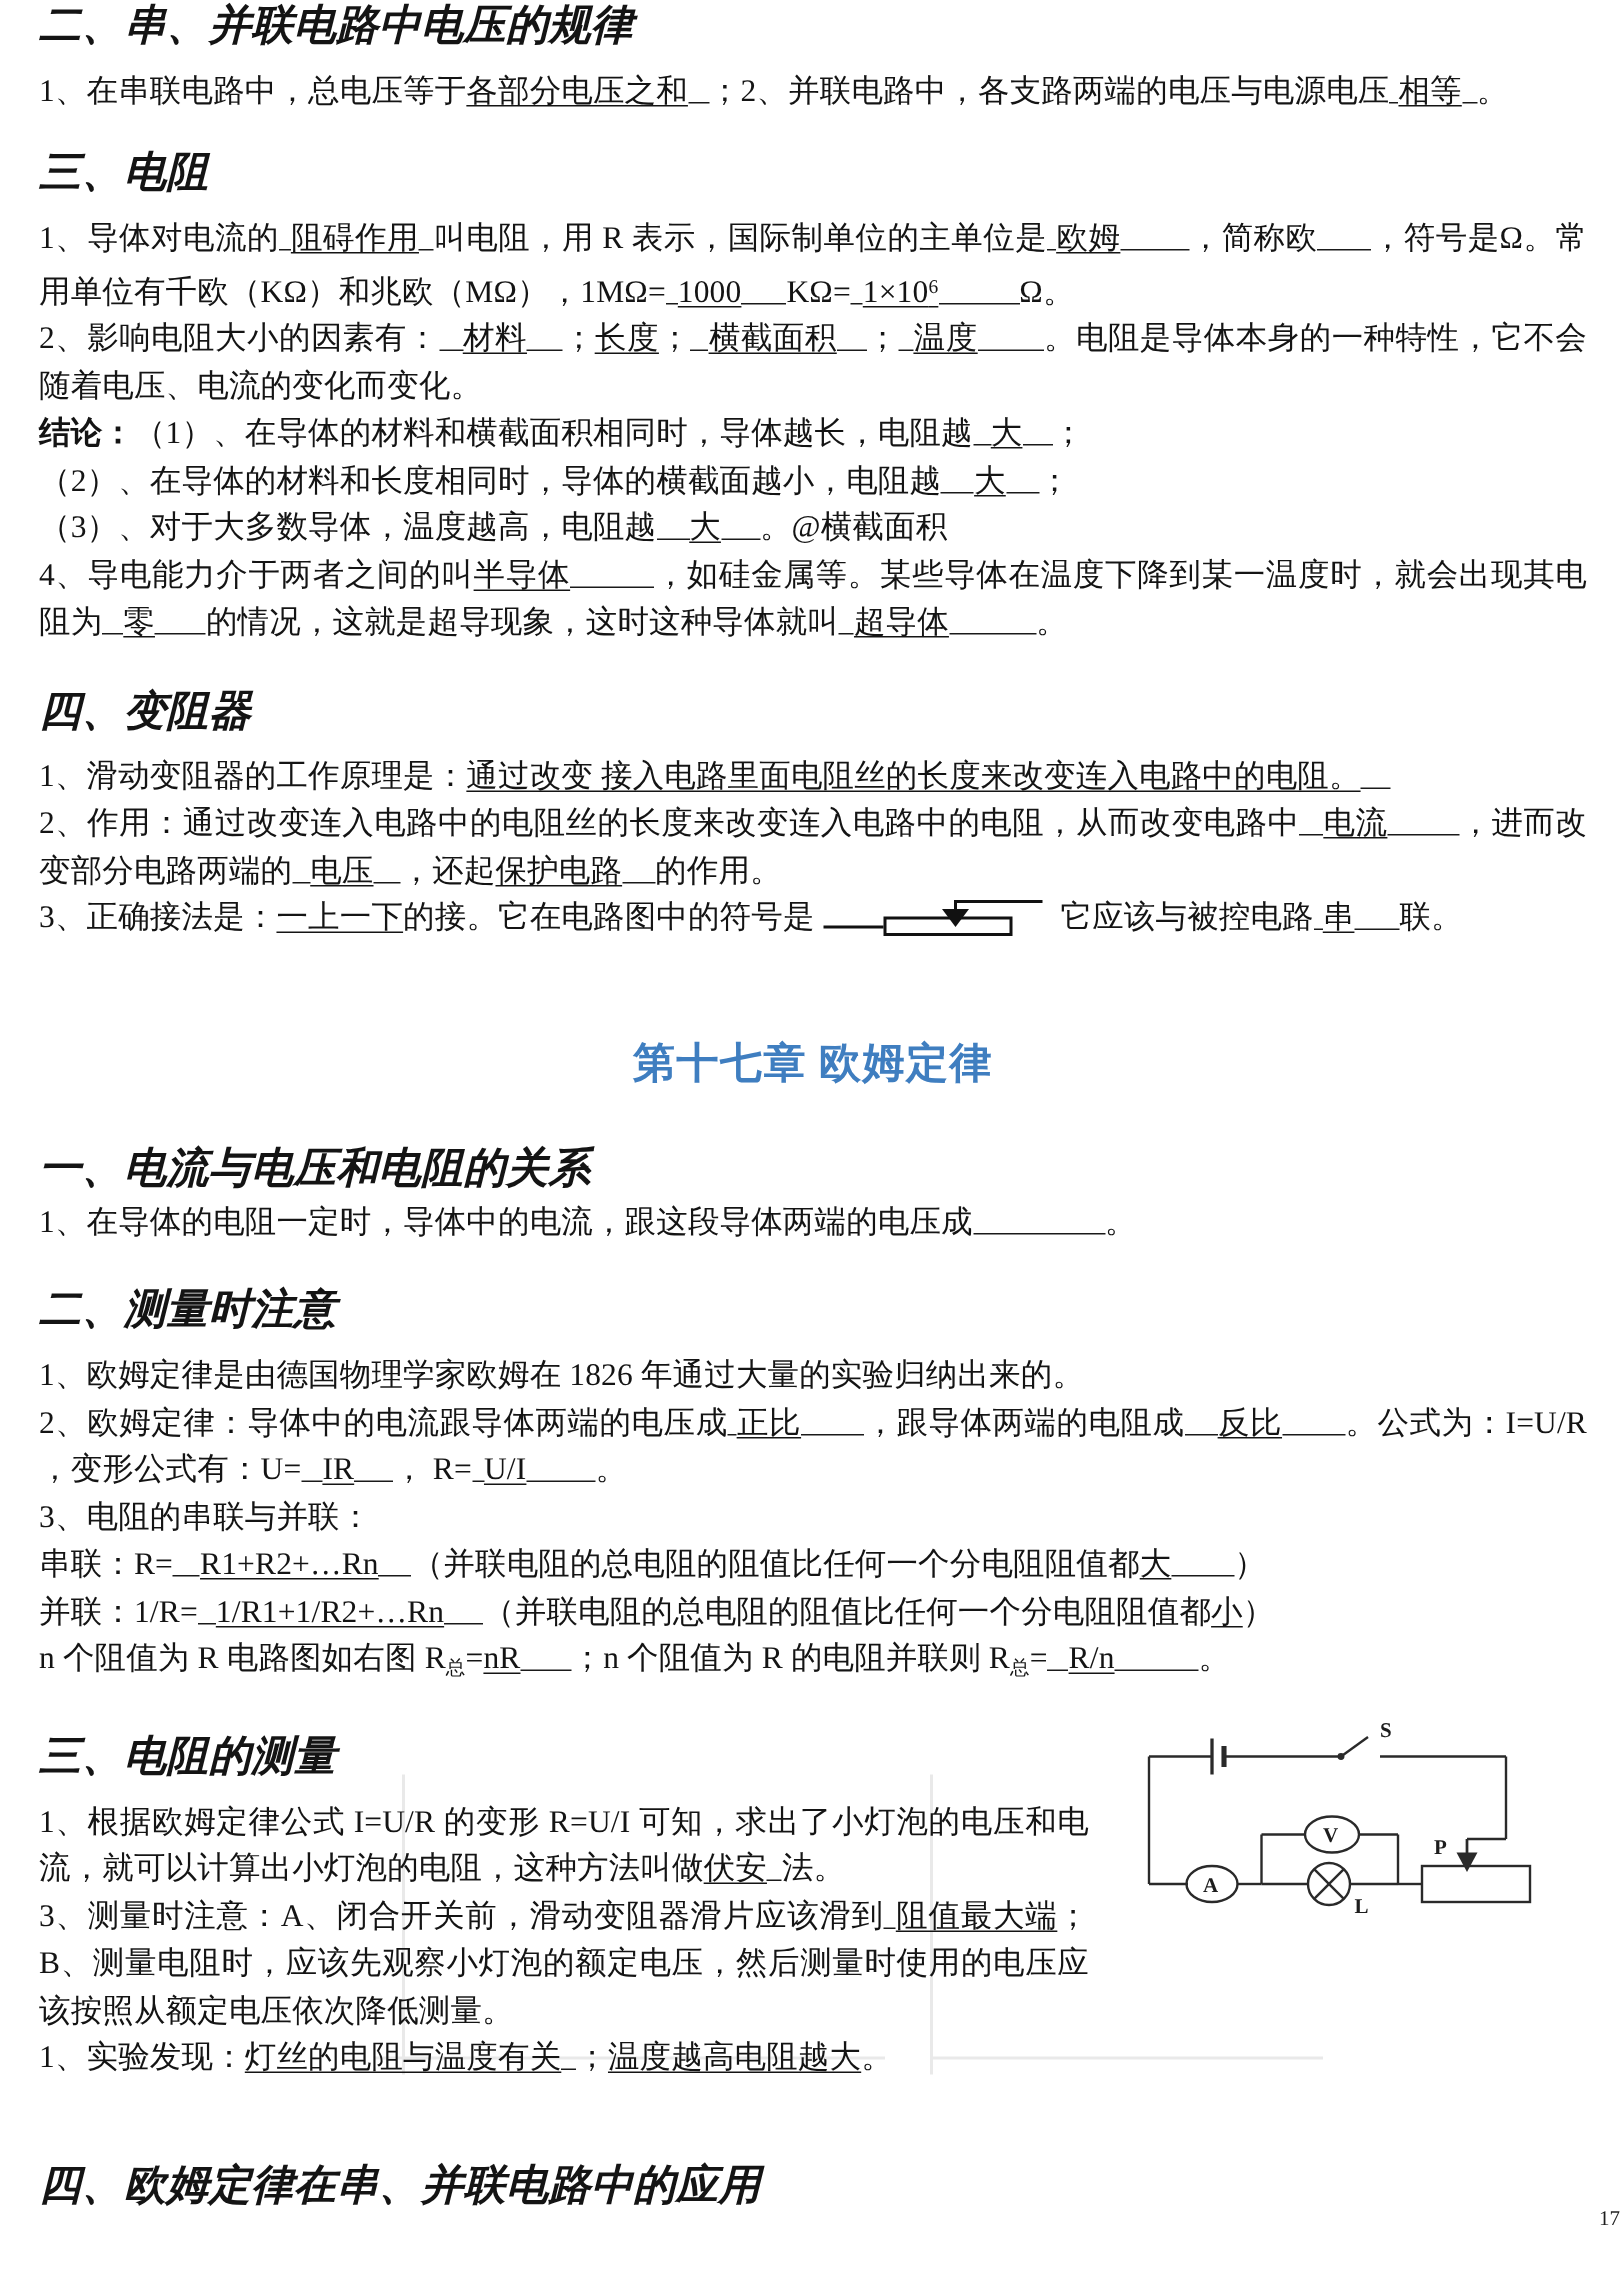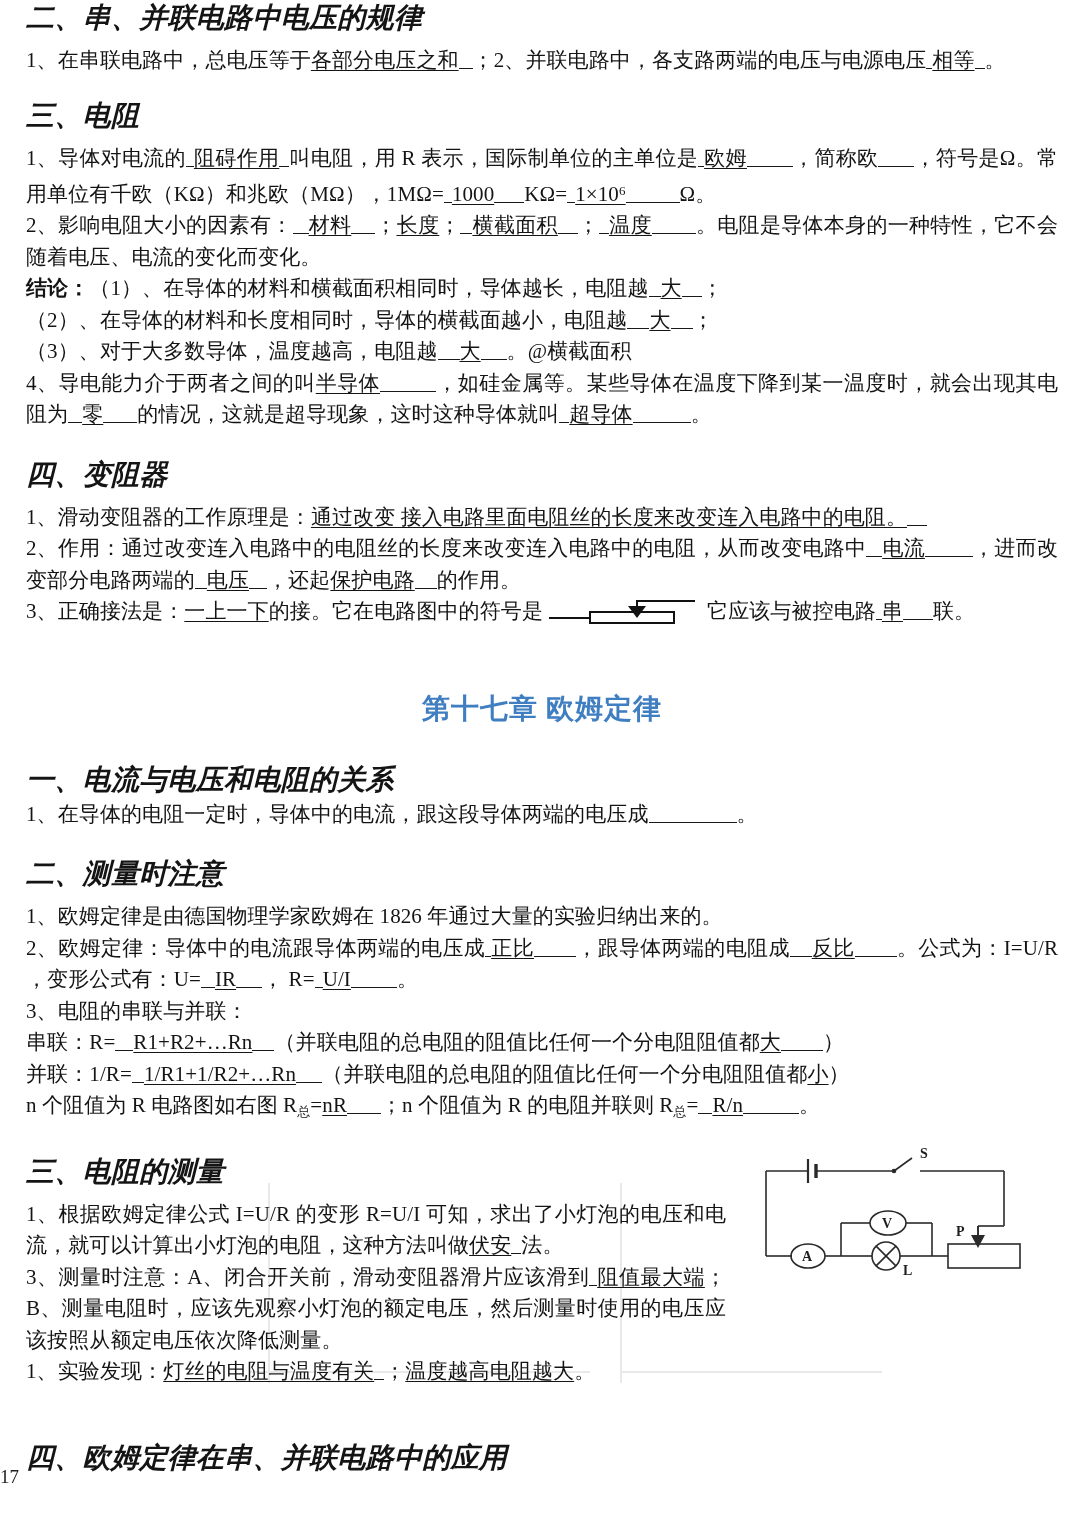--- a/index.html
+++ b/index.html
@@ -136,22 +136,22 @@
   .artifact{
     position:absolute;
     background:#e9e9e9;
   }
 
   
   .page-num{
     position:absolute;
     left:0;right:0;
     bottom:30px;
-    text-align:left;
-    font-size:19px;
+    text-align:right;
+    font-size:14px;
     color:#1d1d1d;
   }
 </style>
 </head>
 <body>
 
 <div class="page">
 
   <div class="artifact" style="left:268px;top:1183px;width:2px;height:200px;"></div>
   <div class="artifact" style="left:620px;top:1183px;width:2px;height:200px;"></div>

